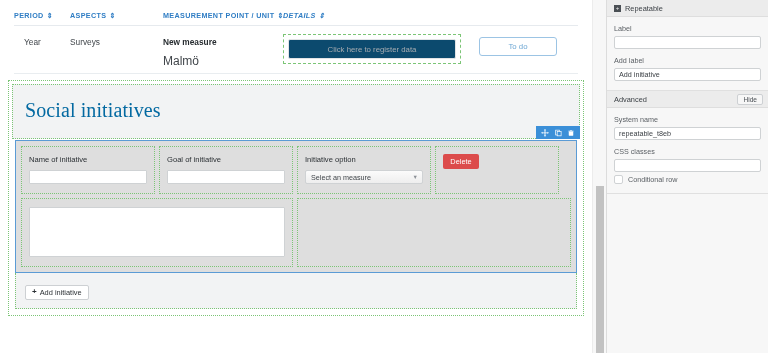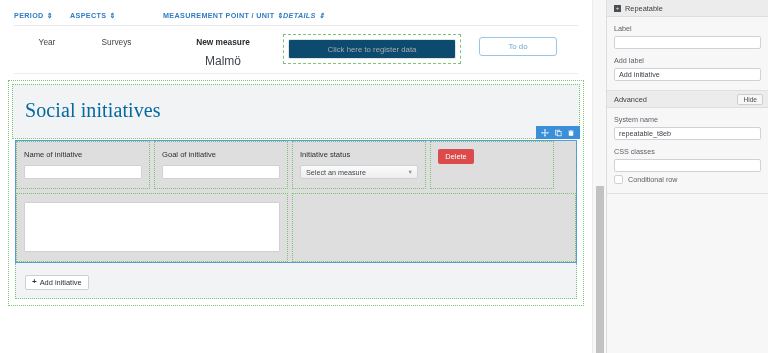--- a/index.html
+++ b/index.html
@@ -60,21 +60,21 @@
   .c-register { width: 170px; }
   .c-details { width: 92px; font-style: italic; }
 
   .tbl-row {
     display: flex;
     align-items: flex-start;
     min-height: 48px;
     padding-top: 11px;
     border-bottom: 1px solid #e9edf0;
   }
-  .td { font-size: 8.3px; color: #41464b; text-align: center; }
+  .td { font-size: 8.3px; color: #41464b; }
   .td.c-period { padding-left: 10px; }
   .mpu-strong { font-weight: bold; color: #262b2f; font-size: 8.3px; }
   .mpu-sub { margin-top: 7px; color: #41464b; font-size: 12px; }
 
   .dashed-green {
     border: 1px dashed #7cc576;
     background: transparent;
   }
   .register-slot {
     width: 178px;
@@ -145,20 +145,21 @@
     font-size: 7px;
     line-height: 1;
   }
   .ic svg { display: block; }
 
   
   .row-card {
     margin: 1px 3px 0 3px;
     border: 1px solid #5b9bd5;
     background: #dedede;
+    padding: 5px;
   }
   .fields-row {
     display: flex;
     gap: 4px;
   }
   .fld {
     border: 1px dotted #7cc576;
     padding: 8px 7px 9px 7px;
     background: transparent;
   }
@@ -432,21 +433,21 @@
             <div class="fld-label">Name of initiative</div>
             <div class="txt-input"></div>
           </div>
 
           <div class="fld f-goal">
             <div class="fld-label">Goal of initiative</div>
             <div class="txt-input"></div>
           </div>
 
           <div class="fld f-status">
-            <div class="fld-label">Initiative status</div>
+            <div class="fld-label">Initiative option</div>
             <div class="select-box">
               <span>Select an measure</span>
               <span class="caret">▼</span>
             </div>
           </div>
 
           <div class="f-delete">
             <div class="delete-btn">Delete</div>
           </div>
 

